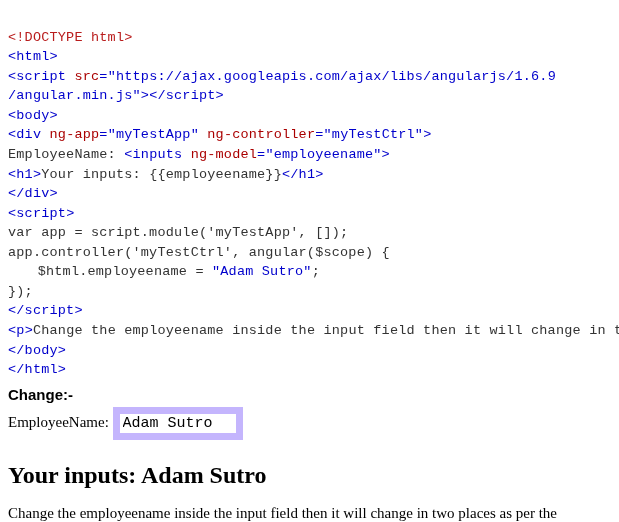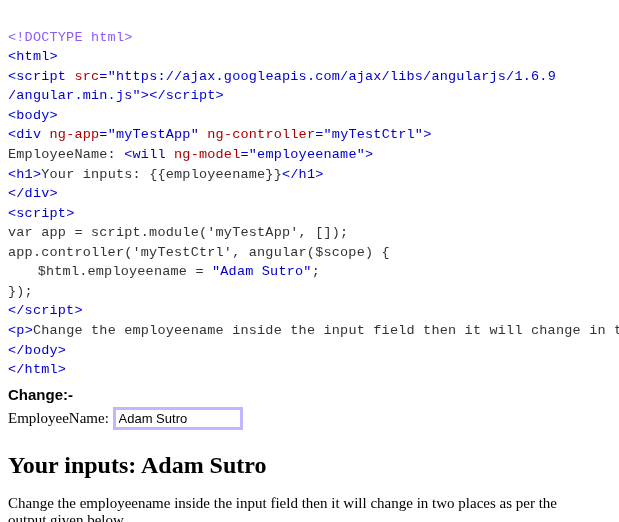--- a/index.html
+++ b/index.html
@@ -17,38 +17,38 @@
     font-size: 13.5px;
     line-height: 1.45;
     white-space: pre;
     letter-spacing: 0.2px;
   }
   .indent { display:inline-block; width: 2.2em; }
   .t { color: #0000cc; }
   .attr { color: #aa0000; }
   .val { color: #0000cc; }
   .plain { color: #333; }
-  .gray { color: #8b5cf6; }
+  .gray { color: #b91c1c; }
   .output-label {
     font-weight: bold;
     font-size: 15px;
     margin-top: 6px;
     color: #000;
   }
   .form-row {
     margin-top: 4px;
     font-family: "Times New Roman", Times, serif;
     font-size: 15px;
     color: #000;
   }
   .form-row input {
-    font-family: Liberation Sans, sans-serif;
-    font-size: 13px;
+    font-family: Liberation Mono, monospace;
+    font-size: 15px;
     padding: 1px 3px;
-    border: 3px solid #c4b5fd;
+    border: 7px solid #c4b5fd;
     width: 130px;
   }
   h1.output-h1 {
     font-family: "Times New Roman", Times, serif;
     font-size: 24px;
     font-weight: bold;
     margin: 22px 0 16px 0;
     color: #000;
   }
   p.output-p {
@@ -62,21 +62,21 @@
 </head>
 <body>
 
 <div class="code">
 <span class="gray">&lt;!DOCTYPE html&gt;</span>
 <span class="t">&lt;<span>html</span>&gt;</span>
 <span class="t">&lt;<span>script</span> <span class="attr">src</span>=<span class="val">"https://ajax.googleapis.com/ajax/libs/angularjs/1.6.9</span></span>
 <span class="val">/angular.min.js"</span><span class="t">&gt;&lt;/<span>script</span>&gt;</span>
 <span class="t">&lt;<span>body</span>&gt;</span>
 <span class="t">&lt;<span>div</span> <span class="attr">ng-app</span>=<span class="val">"myTestApp"</span> <span class="attr">ng-controller</span>=<span class="val">"myTestCtrl"</span>&gt;</span>
-<span class="plain">EmployeeName: </span><span class="t">&lt;<span>will</span> <span class="attr">ng-model</span>=<span class="val">"employeename"</span>&gt;</span>
+<span class="plain">EmployeeName: </span><span class="t">&lt;<span>inputs</span> <span class="attr">ng-model</span>=<span class="val">"employeename"</span>&gt;</span>
 <span class="t">&lt;<span>h1</span>&gt;</span><span class="plain">Your inputs: {{employeename}}</span><span class="t">&lt;/<span>h1</span>&gt;</span>
 <span class="t">&lt;/<span>div</span>&gt;</span>
 <span class="t">&lt;<span>script</span>&gt;</span>
 <span class="plain">var app = script.module('myTestApp', []);</span>
 <span class="plain">app.controller('myTestCtrl', angular($scope) {</span>
 <span class="indent"></span><span class="plain">$html.employeename = </span><span class="val">"Adam Sutro"</span><span class="plain">;</span>
 <span class="plain">});</span>
 <span class="t">&lt;/<span>script</span>&gt;</span>
 <span class="t">&lt;<span>p</span>&gt;</span><span class="plain">Change the employeename inside the input field then it will change in two places as per the output given below.</span>
 <span class="t">&lt;/<span>body</span>&gt;</span>

